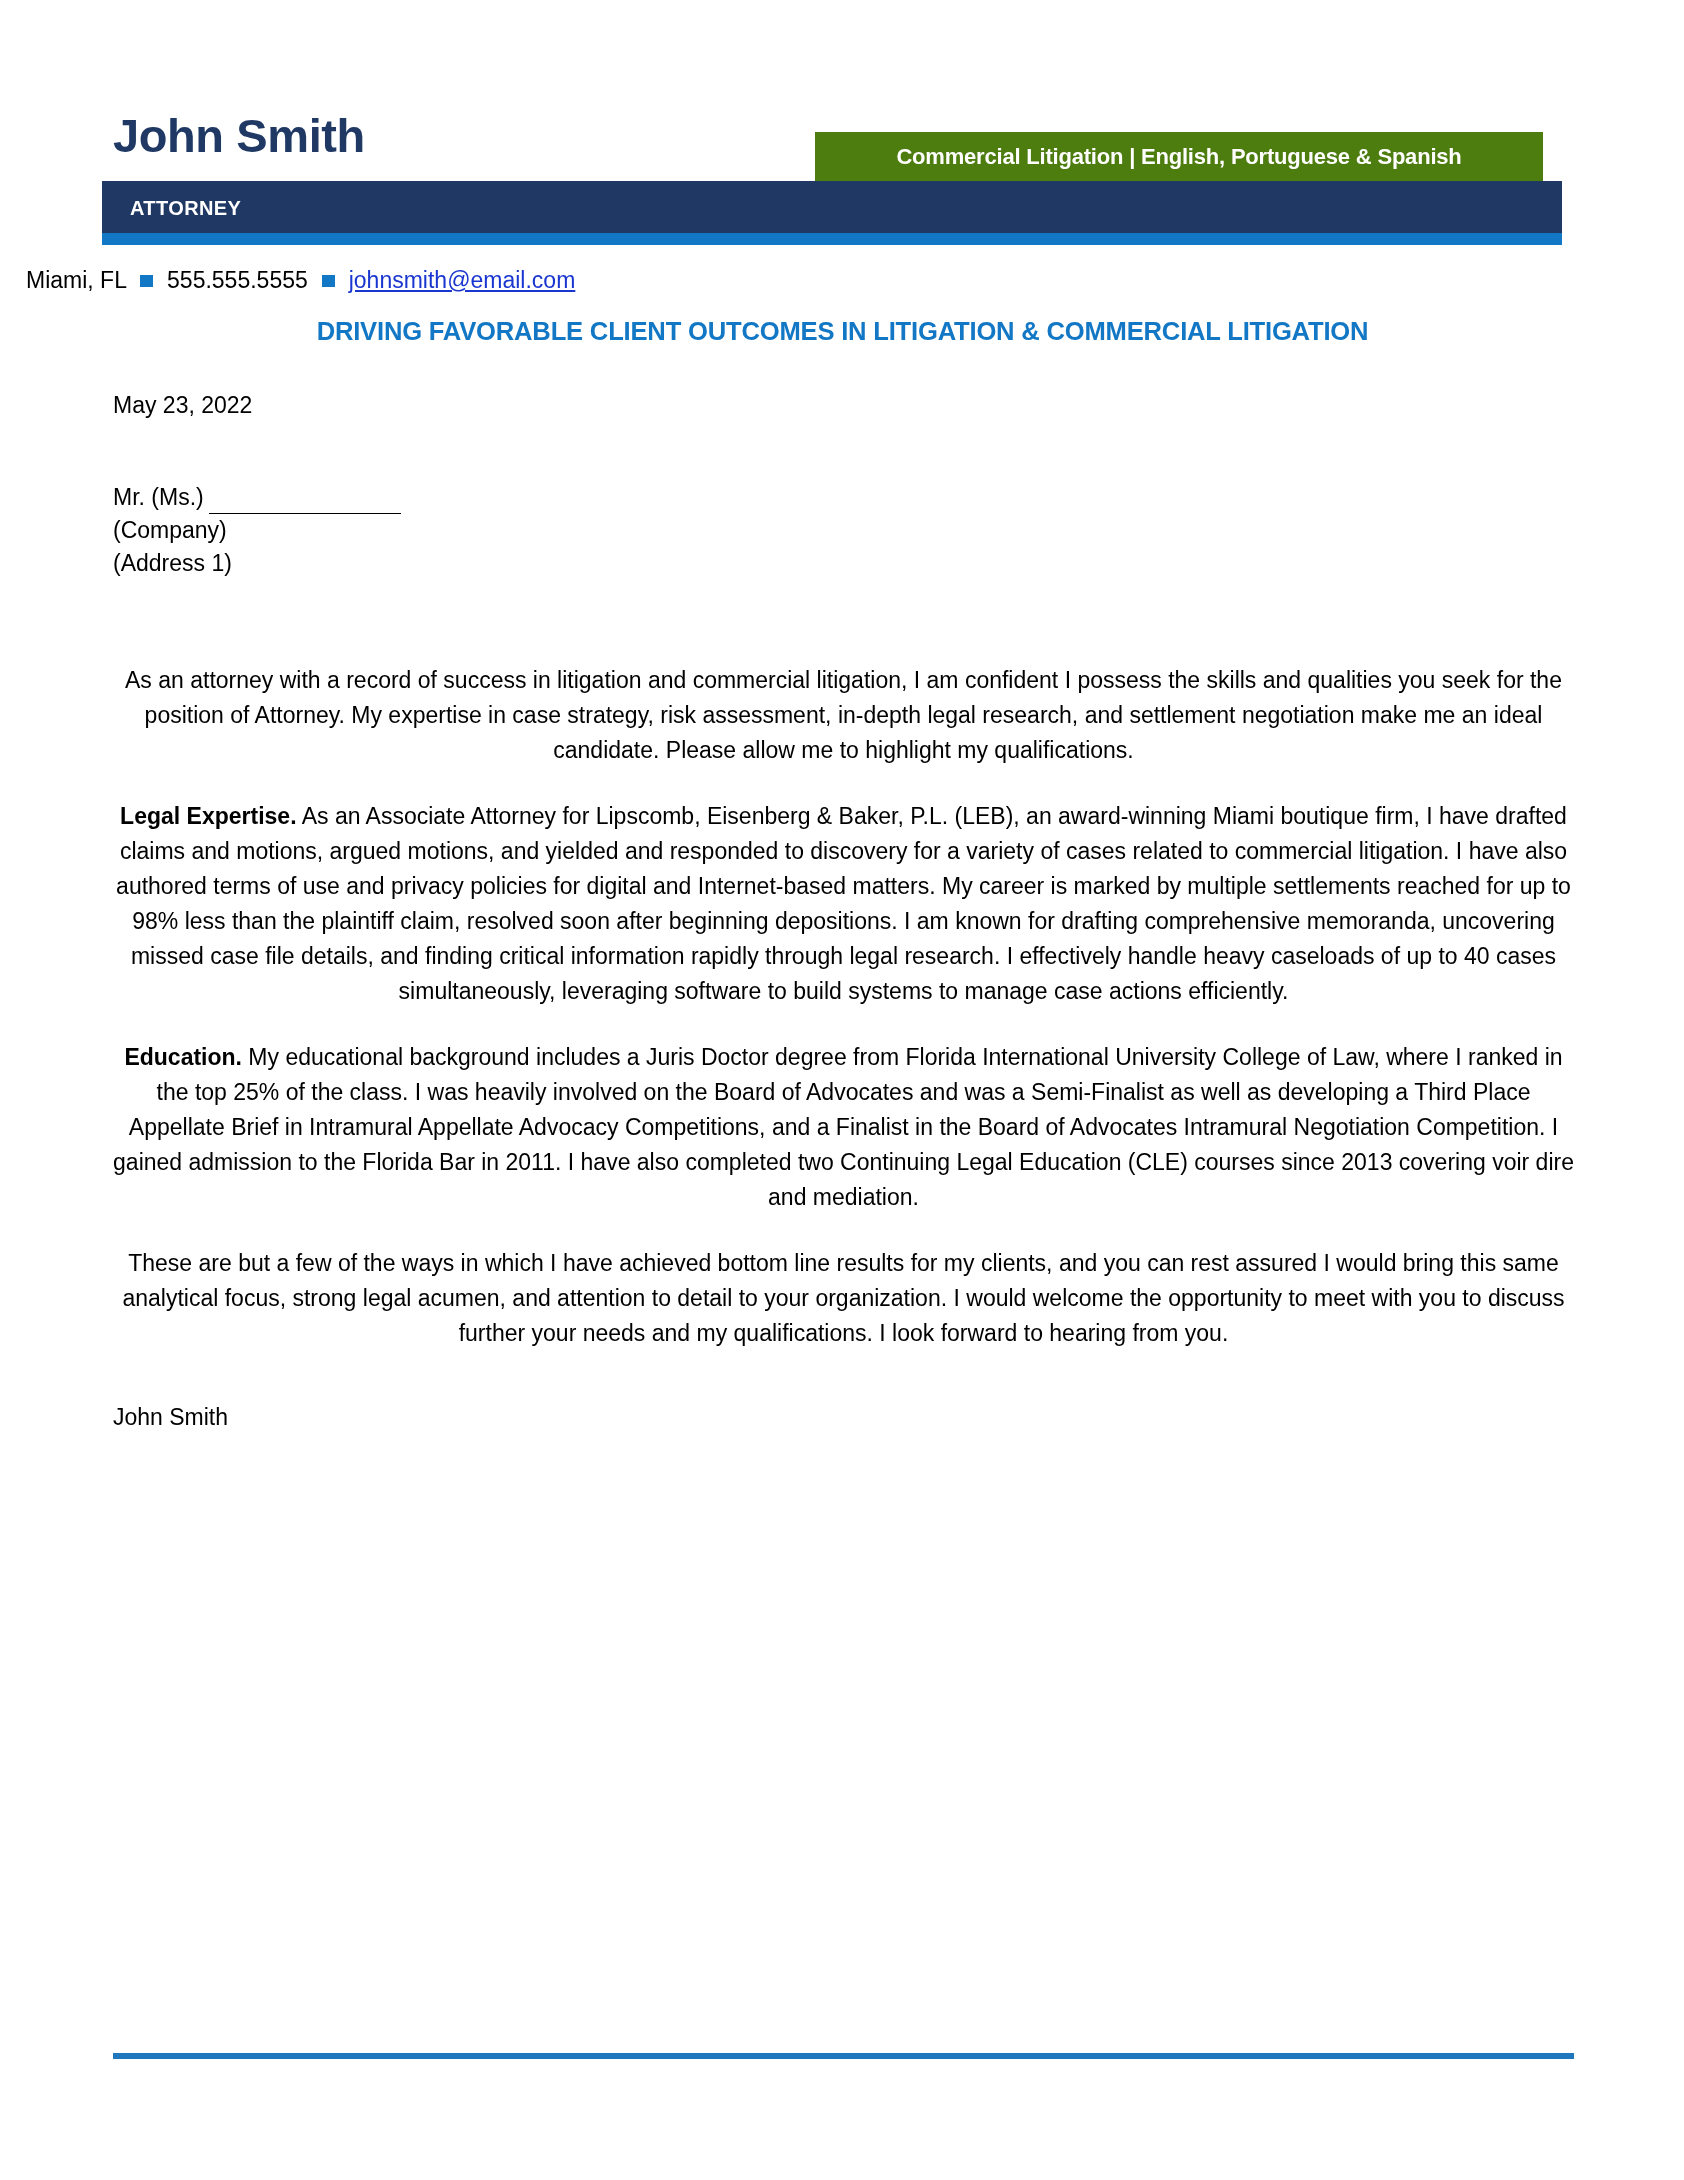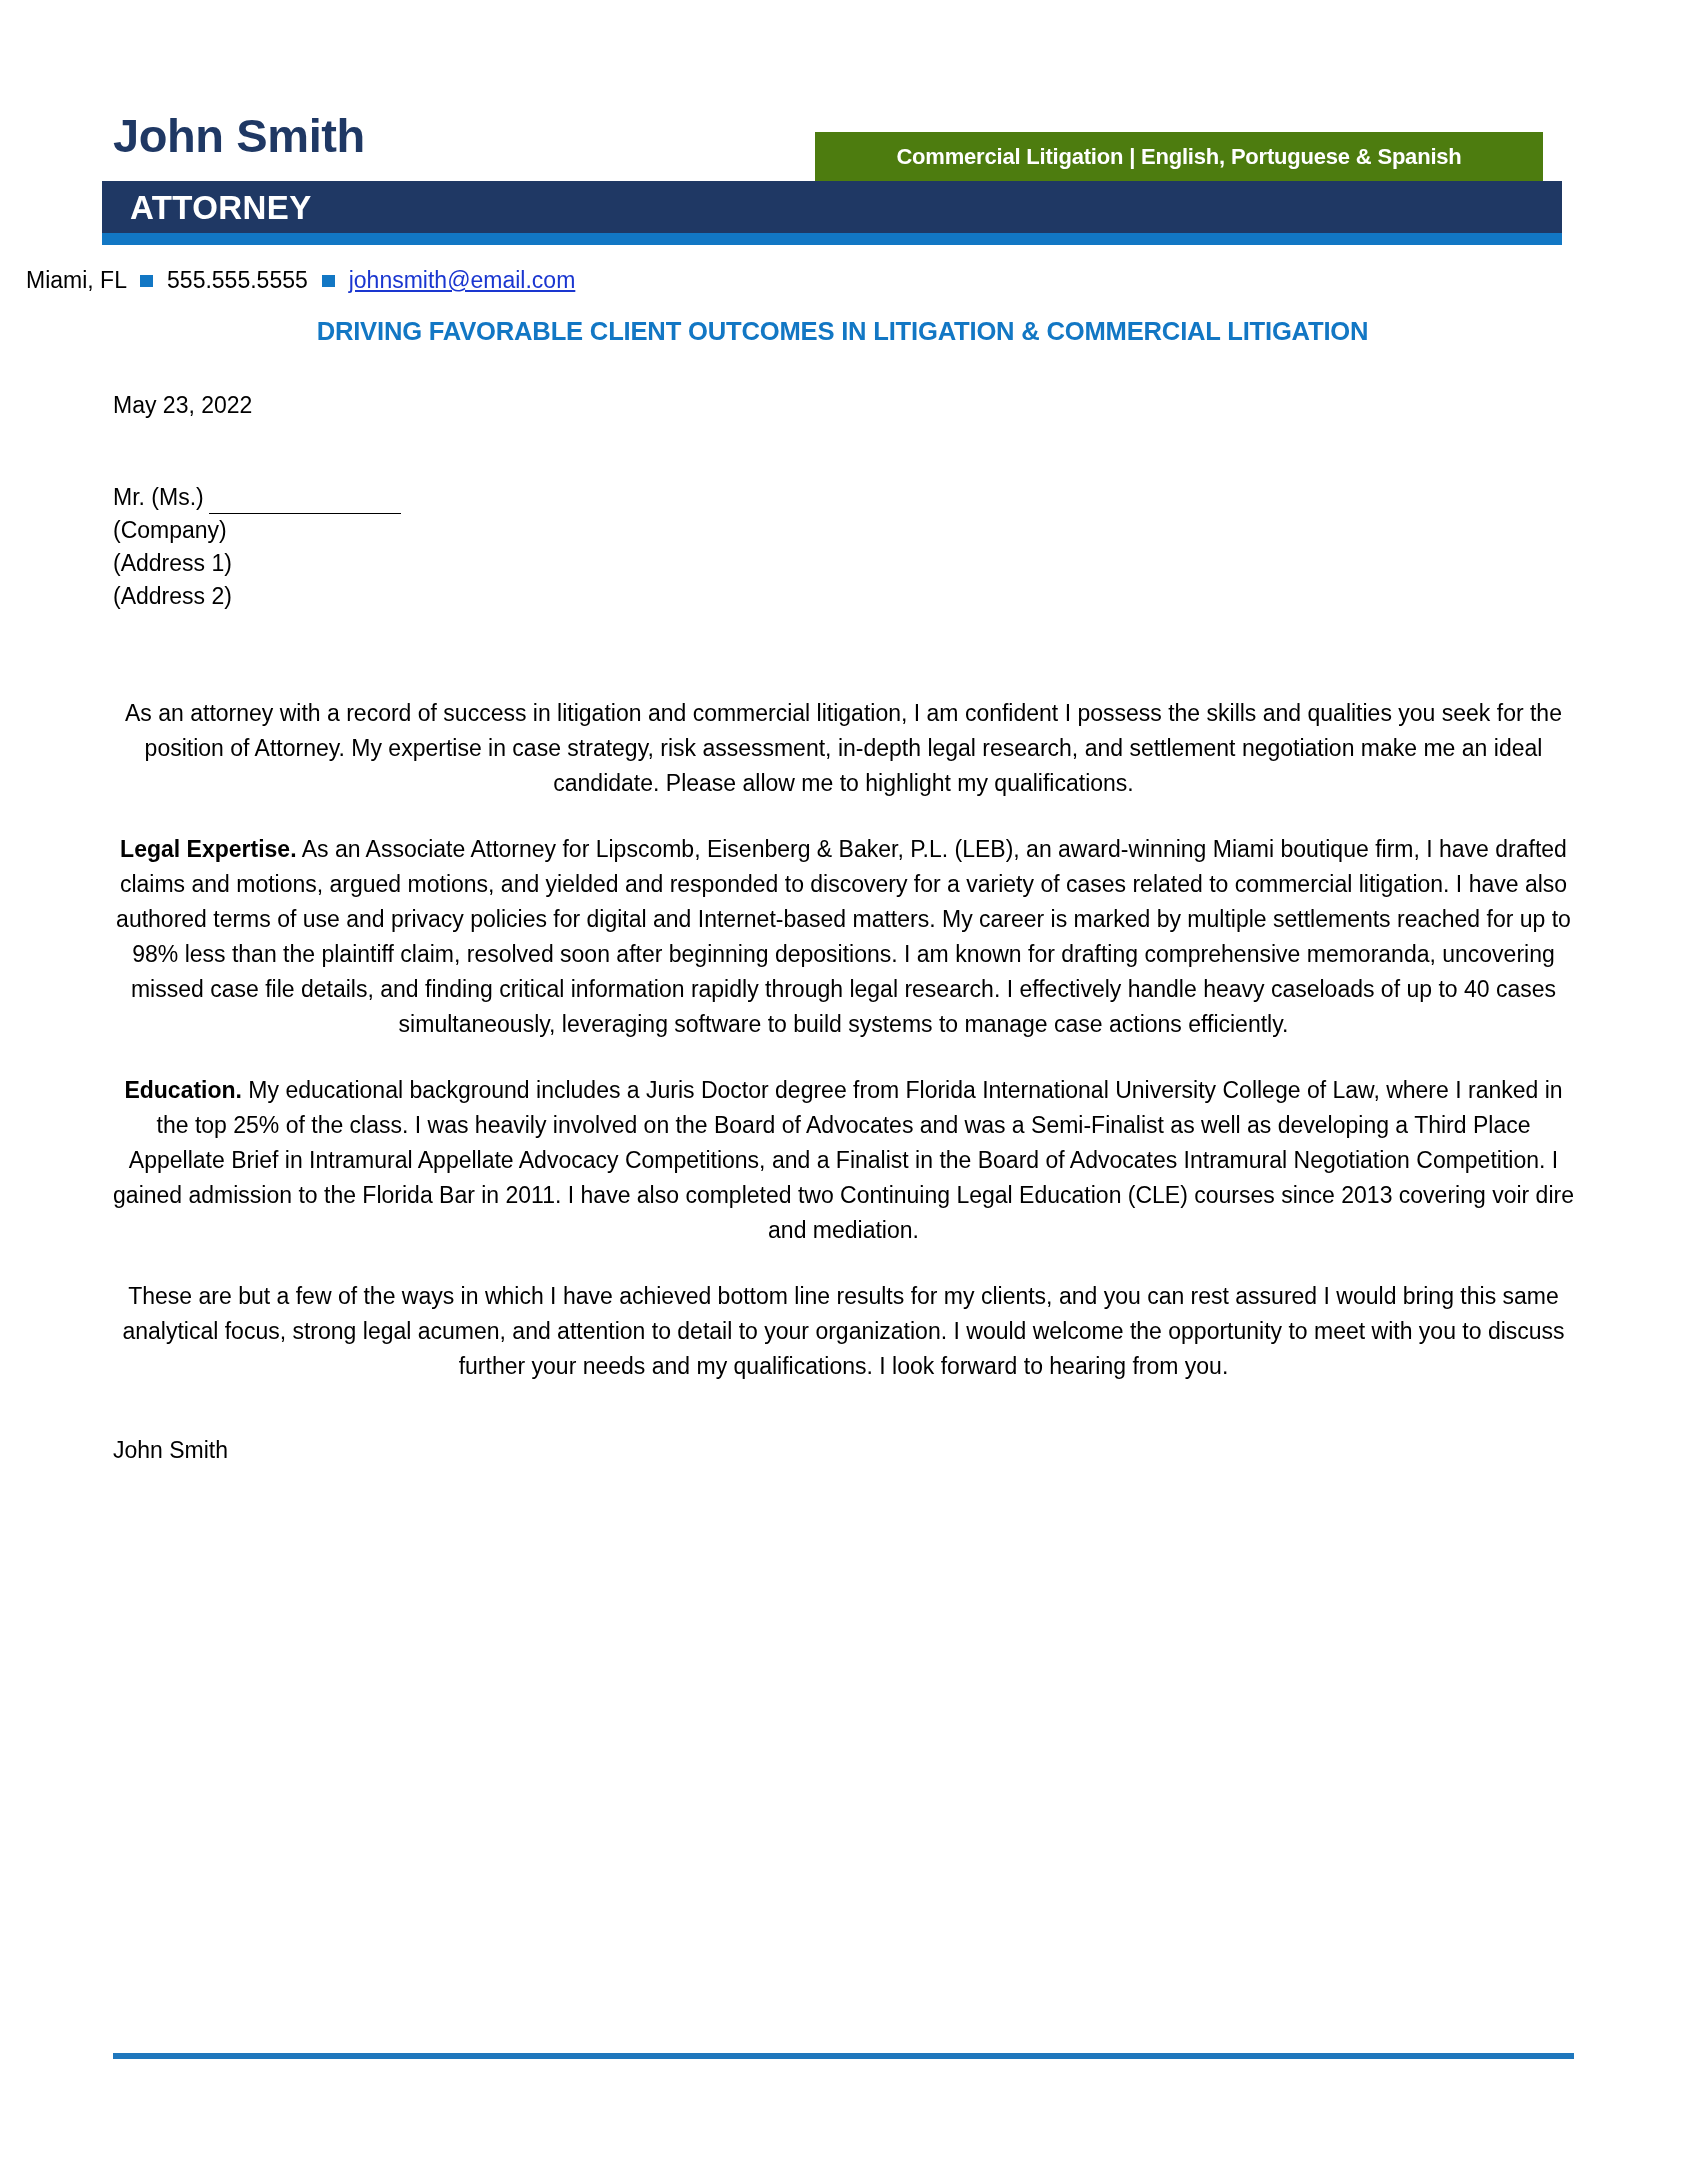--- a/index.html
+++ b/index.html
@@ -70,21 +70,21 @@
     width: 1460px;
     height: 53px;
     background: #1f3864;
   }
   .title-bar-text {
     position: absolute;
     left: 28px;
     top: 50%;
     transform: translateY(-50%);
     color: #ffffff;
-    font-size: 33px;
+    font-size: 20px;
     font-weight: bold;
     letter-spacing: 0.4px;
     white-space: nowrap;
   }
 
   .title-accent {
     position: absolute;
     left: 102px;
     top: 233px;
     width: 1460px;
@@ -230,21 +230,20 @@
   <div class="body-area">
 
     <div class="date-line">May 23, 2022</div>
 
     <div class="address-block">
       <div>
         <span>Mr. (Ms.)</span><span class="blank-rule"></span>
       </div>
       <div>(Company)</div>
       <div>(Address 1)</div>
-      <div>(Address 2)</div>
     </div>
 
 
     <p class="para para-first">
       <span class="lead-in"></span><span>As an attorney with a record of success in litigation and commercial litigation, I am confident I possess the skills and qualities you seek for the position of Attorney. My expertise in case strategy, risk assessment, in-depth legal research, and settlement negotiation make me an ideal candidate. Please allow me to highlight my qualifications.</span>
     </p>
 
     <p class="para para-gap">
       <span class="lead-in">Legal Expertise.</span><span> As an Associate Attorney for Lipscomb, Eisenberg &amp; Baker, P.L. (LEB), an award-winning Miami boutique firm, I have drafted claims and motions, argued motions, and yielded and responded to discovery for a variety of cases related to commercial litigation. I have also authored terms of use and privacy policies for digital and Internet-based matters. My career is marked by multiple settlements reached for up to 98% less than the plaintiff claim, resolved soon after beginning depositions. I am known for drafting comprehensive memoranda, uncovering missed case file details, and finding critical information rapidly through legal research. I effectively handle heavy caseloads of up to 40 cases simultaneously, leveraging software to build systems to manage case actions efficiently.</span>
     </p>

